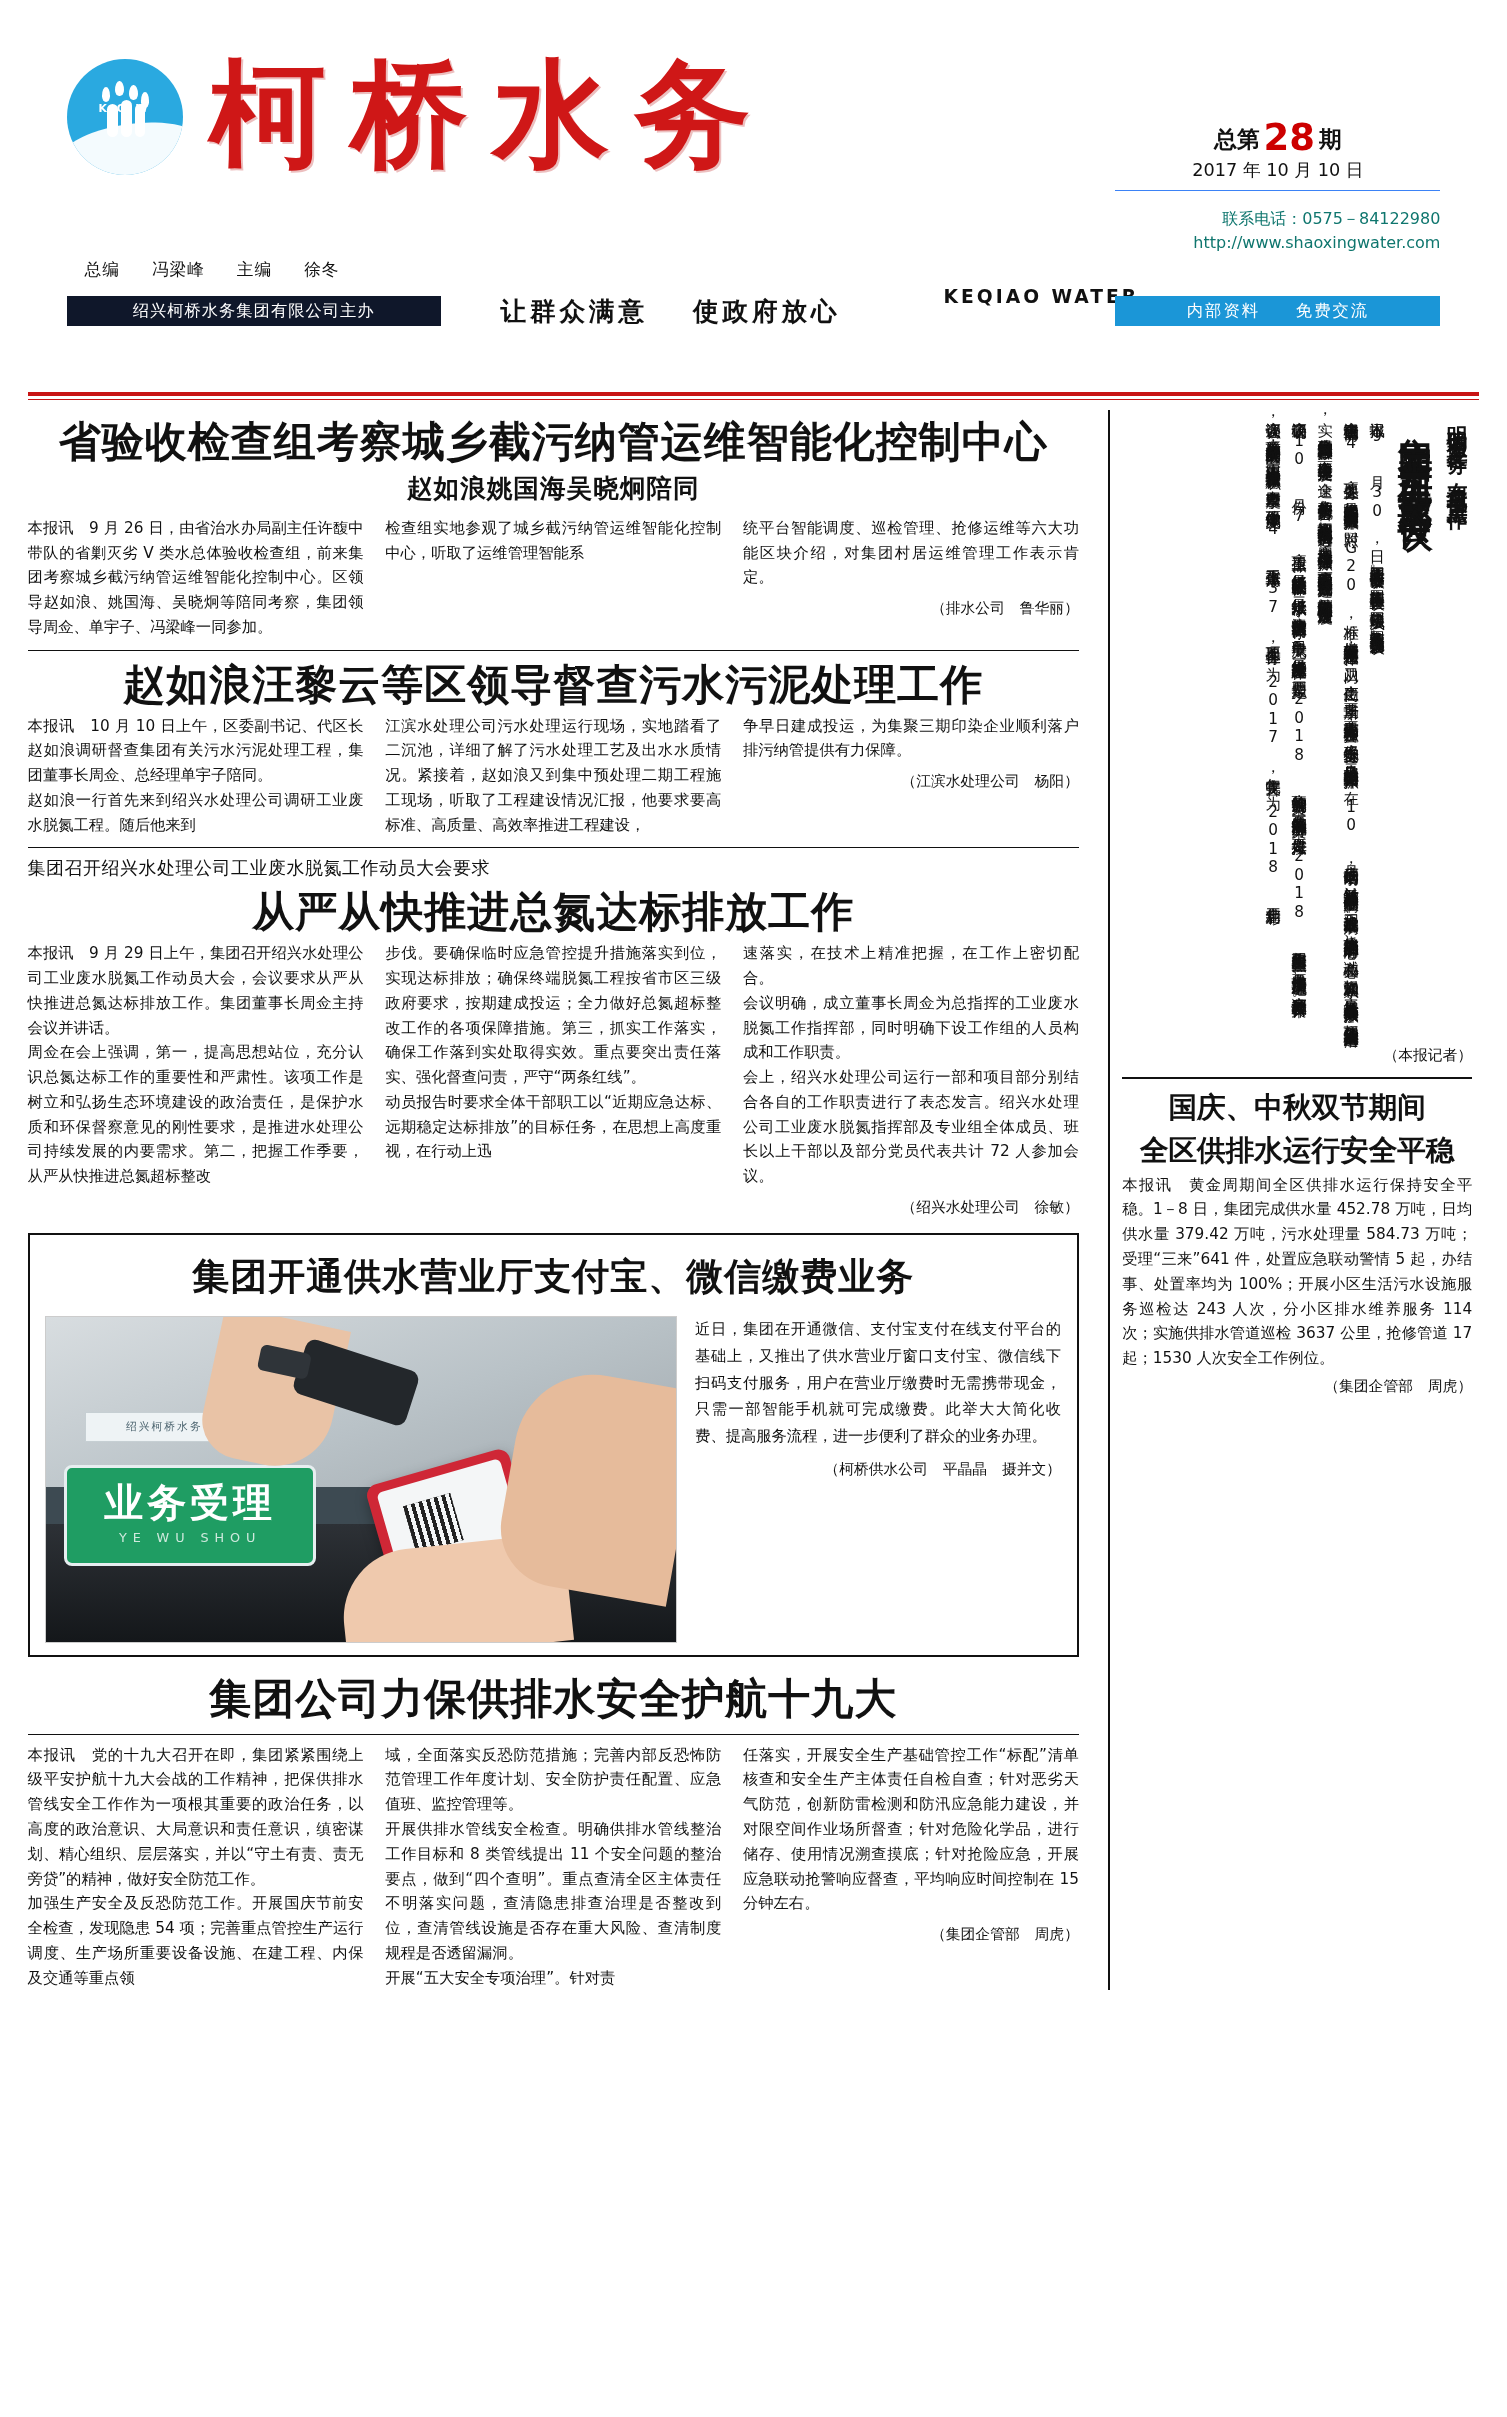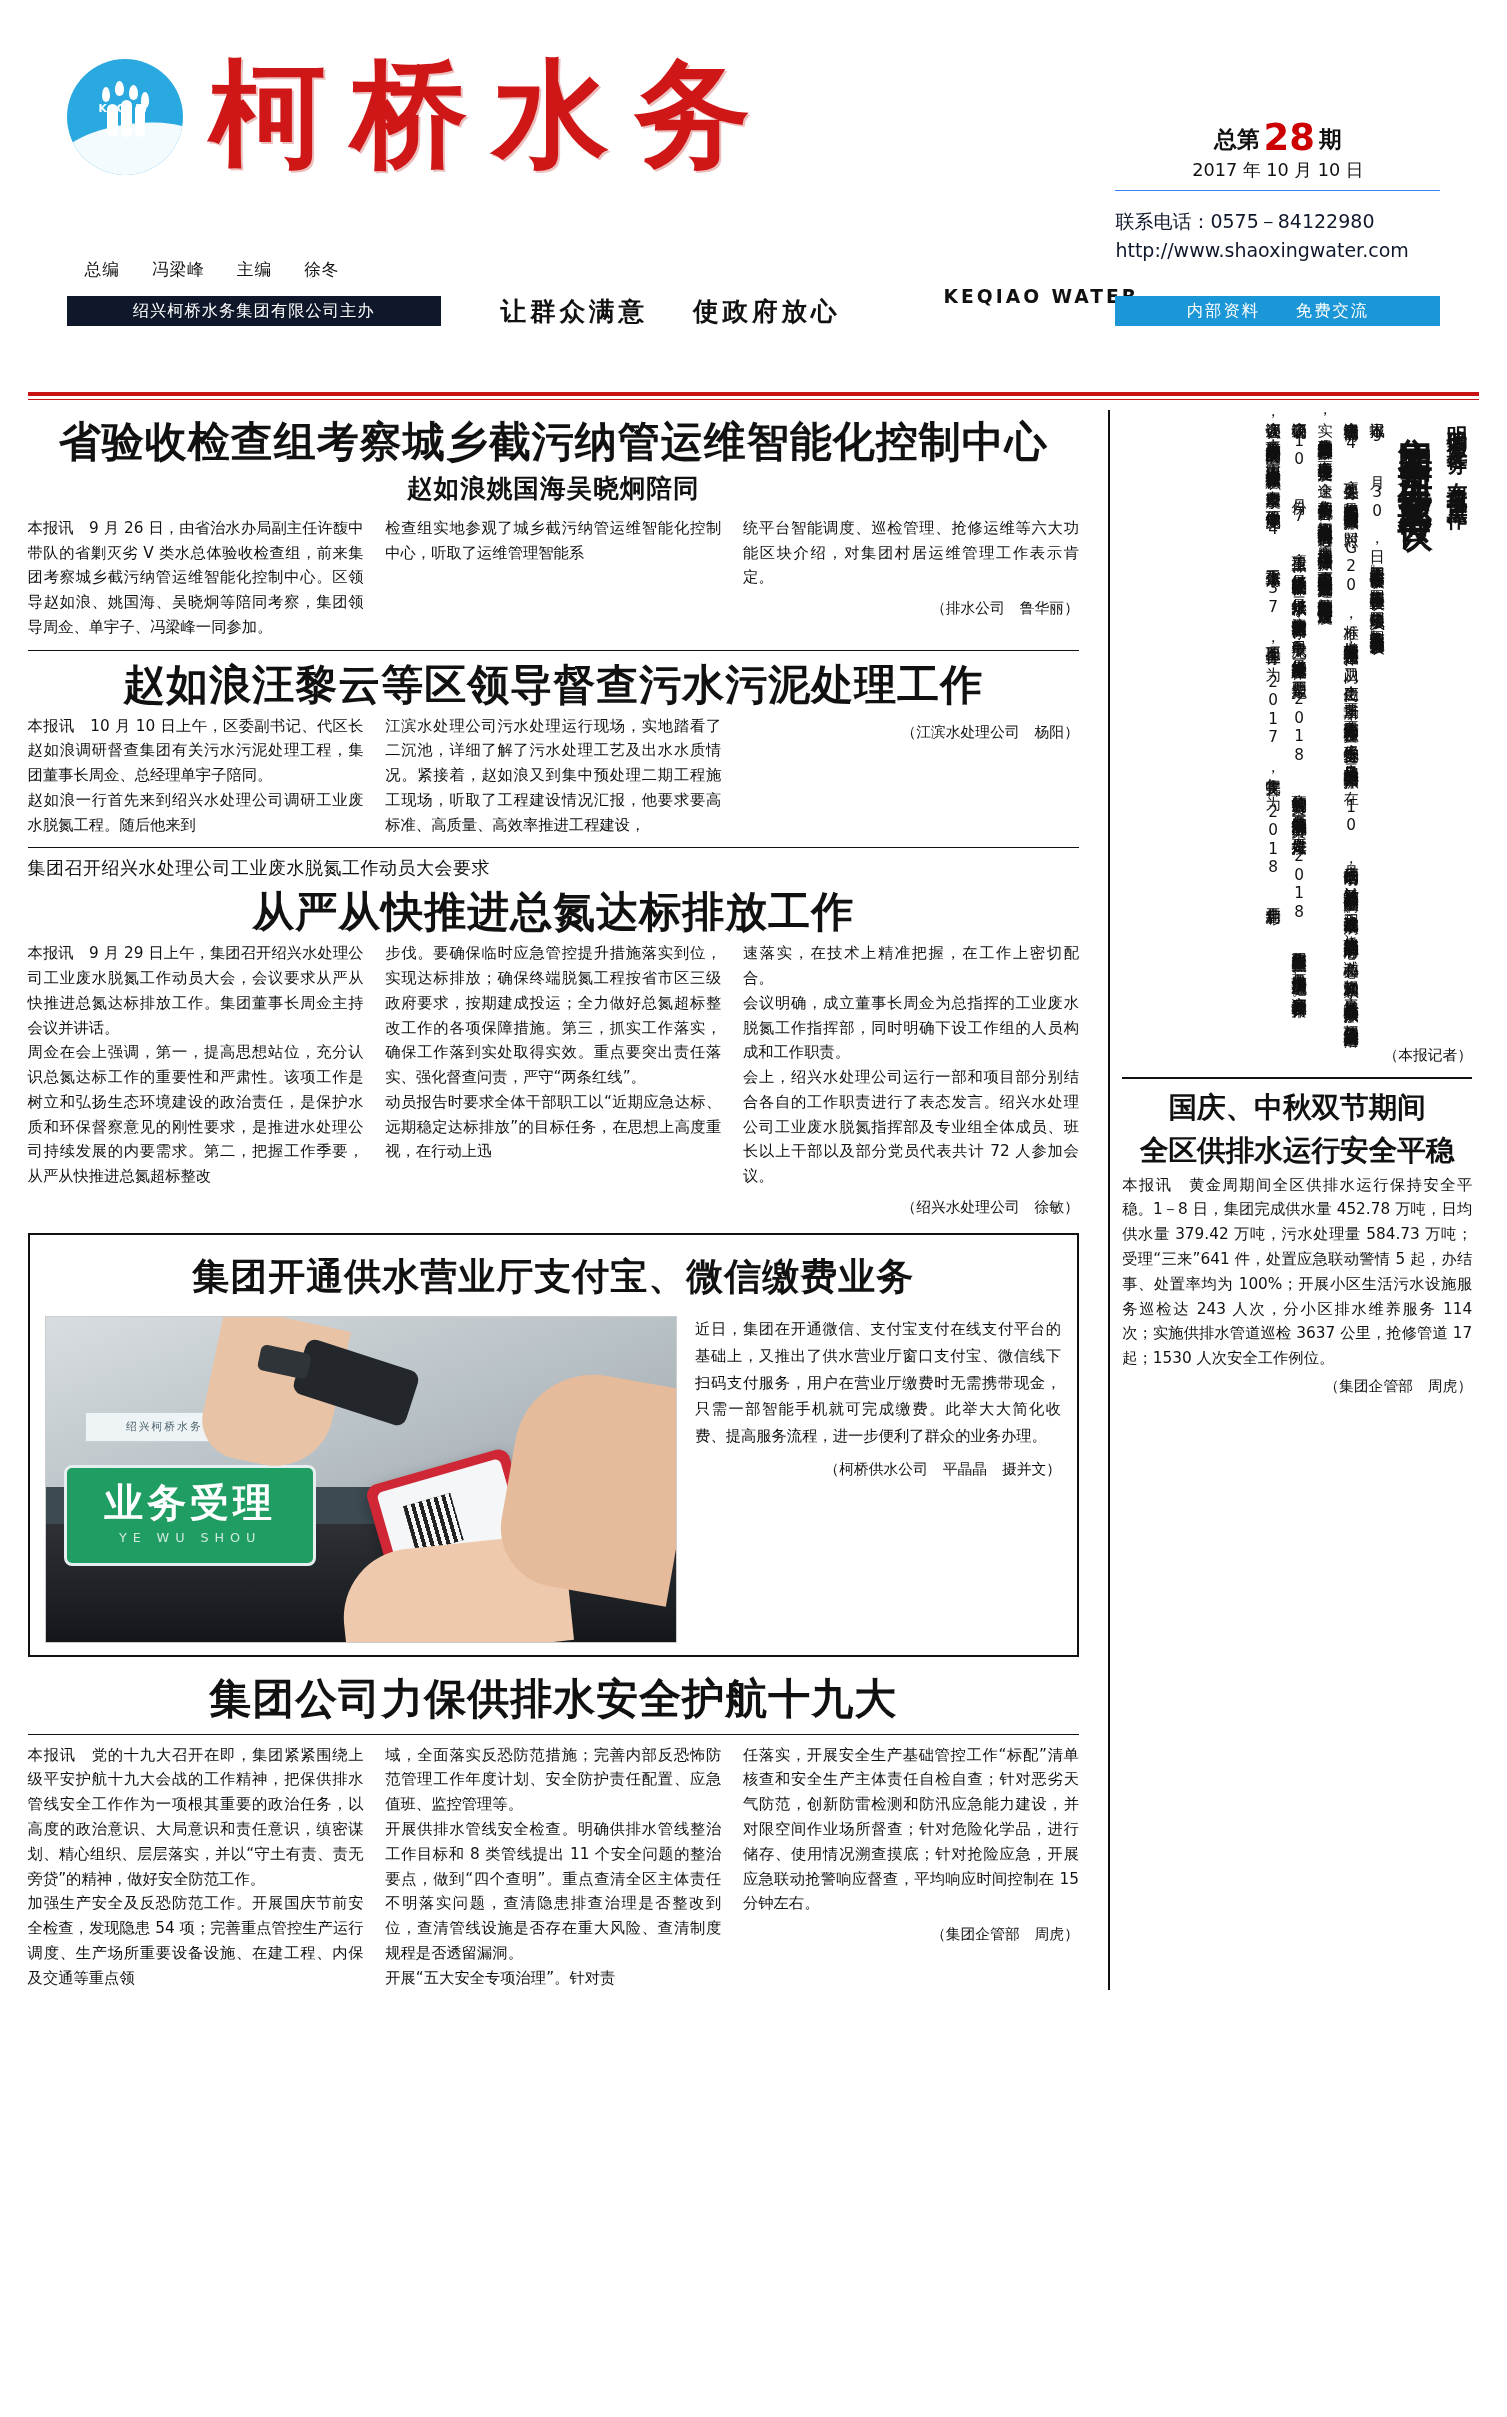--- a/index.html
+++ b/index.html
@@ -36,21 +36,21 @@
   .issue{
     position:absolute;right:39px;top:116px;text-align:center;width:325px;
     font-size:22.7px;color:#111;font-weight:bold;
   }
   .issue .num{font-size:37px;color:#c00;font-weight:bold;vertical-align:-3px;padding:0 3.9px;}
   .issue-date{
     position:absolute;right:39px;top:158px;width:325px;text-align:center;font-size:17.7px;
     border-bottom:1px solid #3b82f6;padding-bottom:7.9px;
   }
   .contact{
-    position:absolute;right:39px;top:207px;width:325px;text-align:left;font-size:19px;line-height:1.5;color:#0f172a;
+    position:absolute;right:39px;top:207px;width:325px;text-align:right;font-size:16px;line-height:1.5;color:#0f766e;
   }
   .editors{
     position:absolute;left:57px;top:258px;font-size:16.7px;letter-spacing:1px;
   }
   .editors span{margin-right:25.6px;}
   .sponsor{
     position:absolute;left:39px;top:296px;width:374px;height:29.6px;background:#0f172a;color:#fff;
     font-size:16.3px;text-align:center;line-height:29.6px;letter-spacing:1px;
   }
   .slogan{
@@ -211,20 +211,21 @@
 
         <div class="hr-thin"></div>
 
         <div>
           <h1 class="head">赵如浪汪黎云等区领导督查污水污泥处理工作</h1>
           <div class="body3">
             <div style="white-space:pre-line">本报讯　10 月 10 日上午，区委副书记、代区长赵如浪调研督查集团有关污水污泥处理工程，集团董事长周佥、总经理单宇子陪同。
 赵如浪一行首先来到绍兴水处理公司调研工业废水脱氮工程。随后他来到</div>
             <div>江滨水处理公司污水处理运行现场，实地踏看了二沉池，详细了解了污水处理工艺及出水水质情况。紧接着，赵如浪又到集中预处理二期工程施工现场，听取了工程建设情况汇报，他要求要高标准、高质量、高效率推进工程建设，</div>
             <div>
+              <div>争早日建成投运，为集聚三期印染企业顺利落户排污纳管提供有力保障。</div>
               <div class="sign">（江滨水处理公司　杨阳）</div>
             </div>
           </div>
         </div>
 
         <div class="hr-thin"></div>
 
         <div>
           <div class="kicker">集团召开绍兴水处理公司工业废水脱氮工作动员大会要求</div>
           <h1 class="head">从严从快推进总氮达标排放工作</h1>

